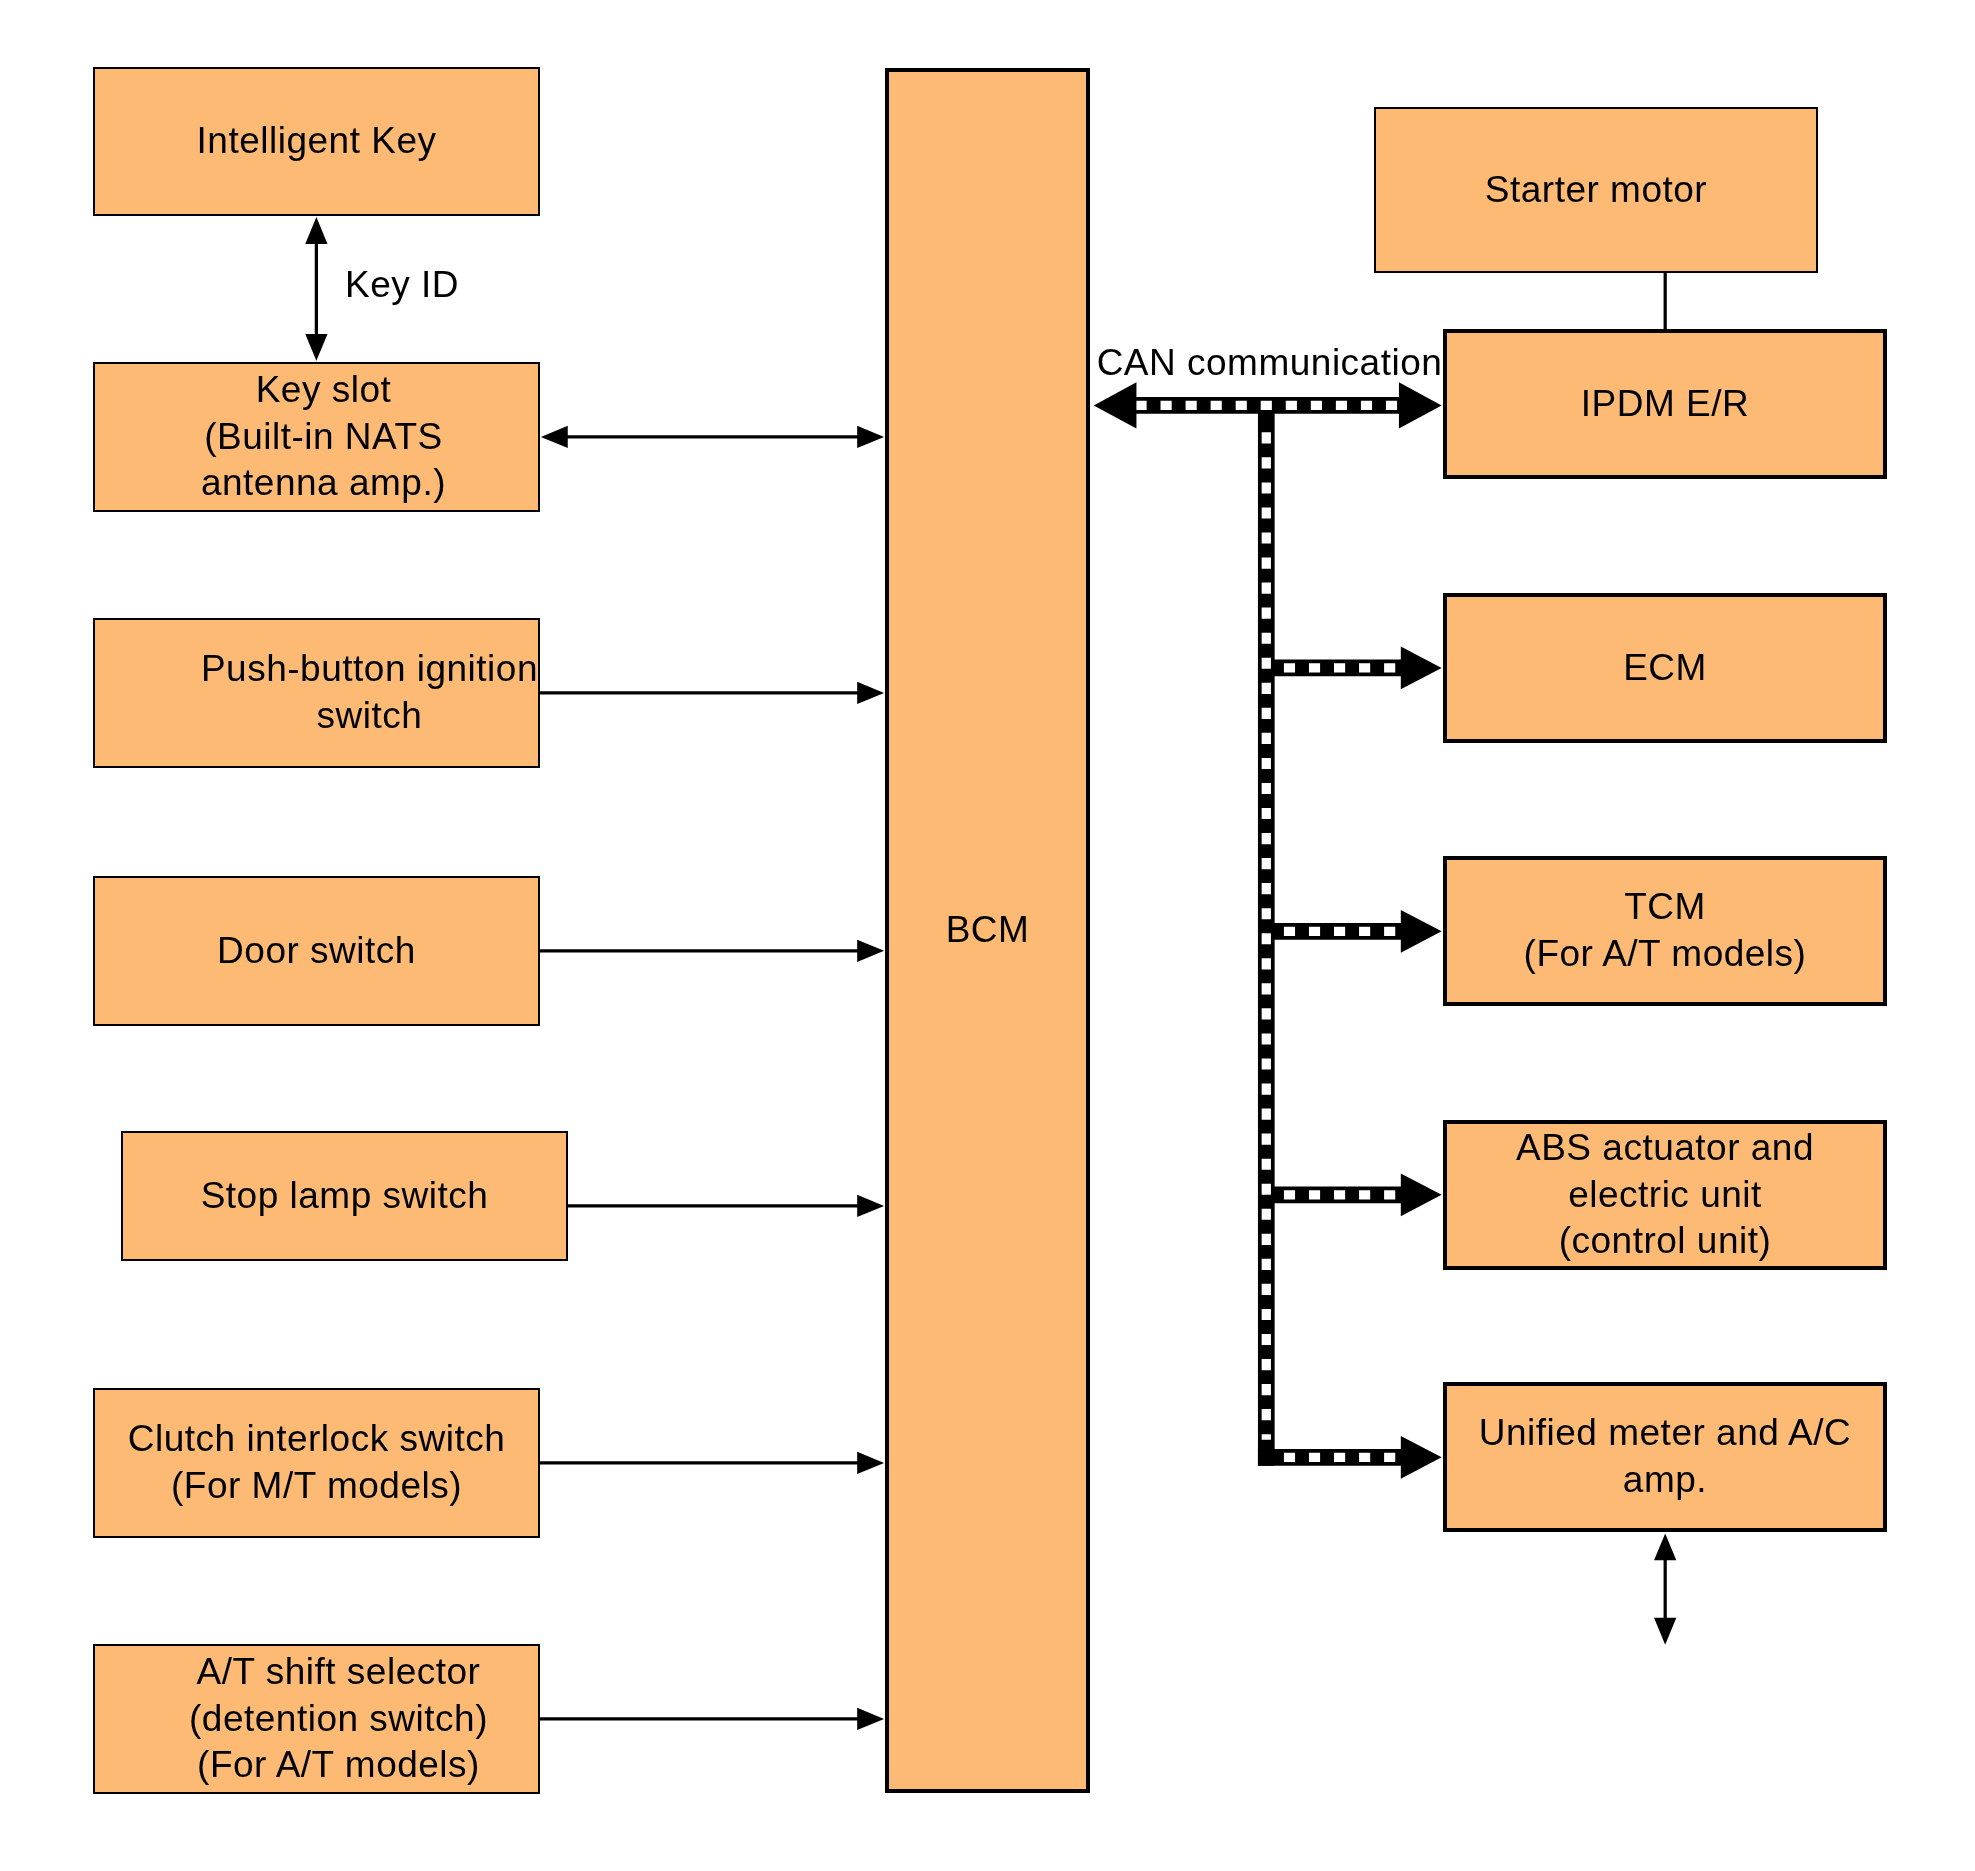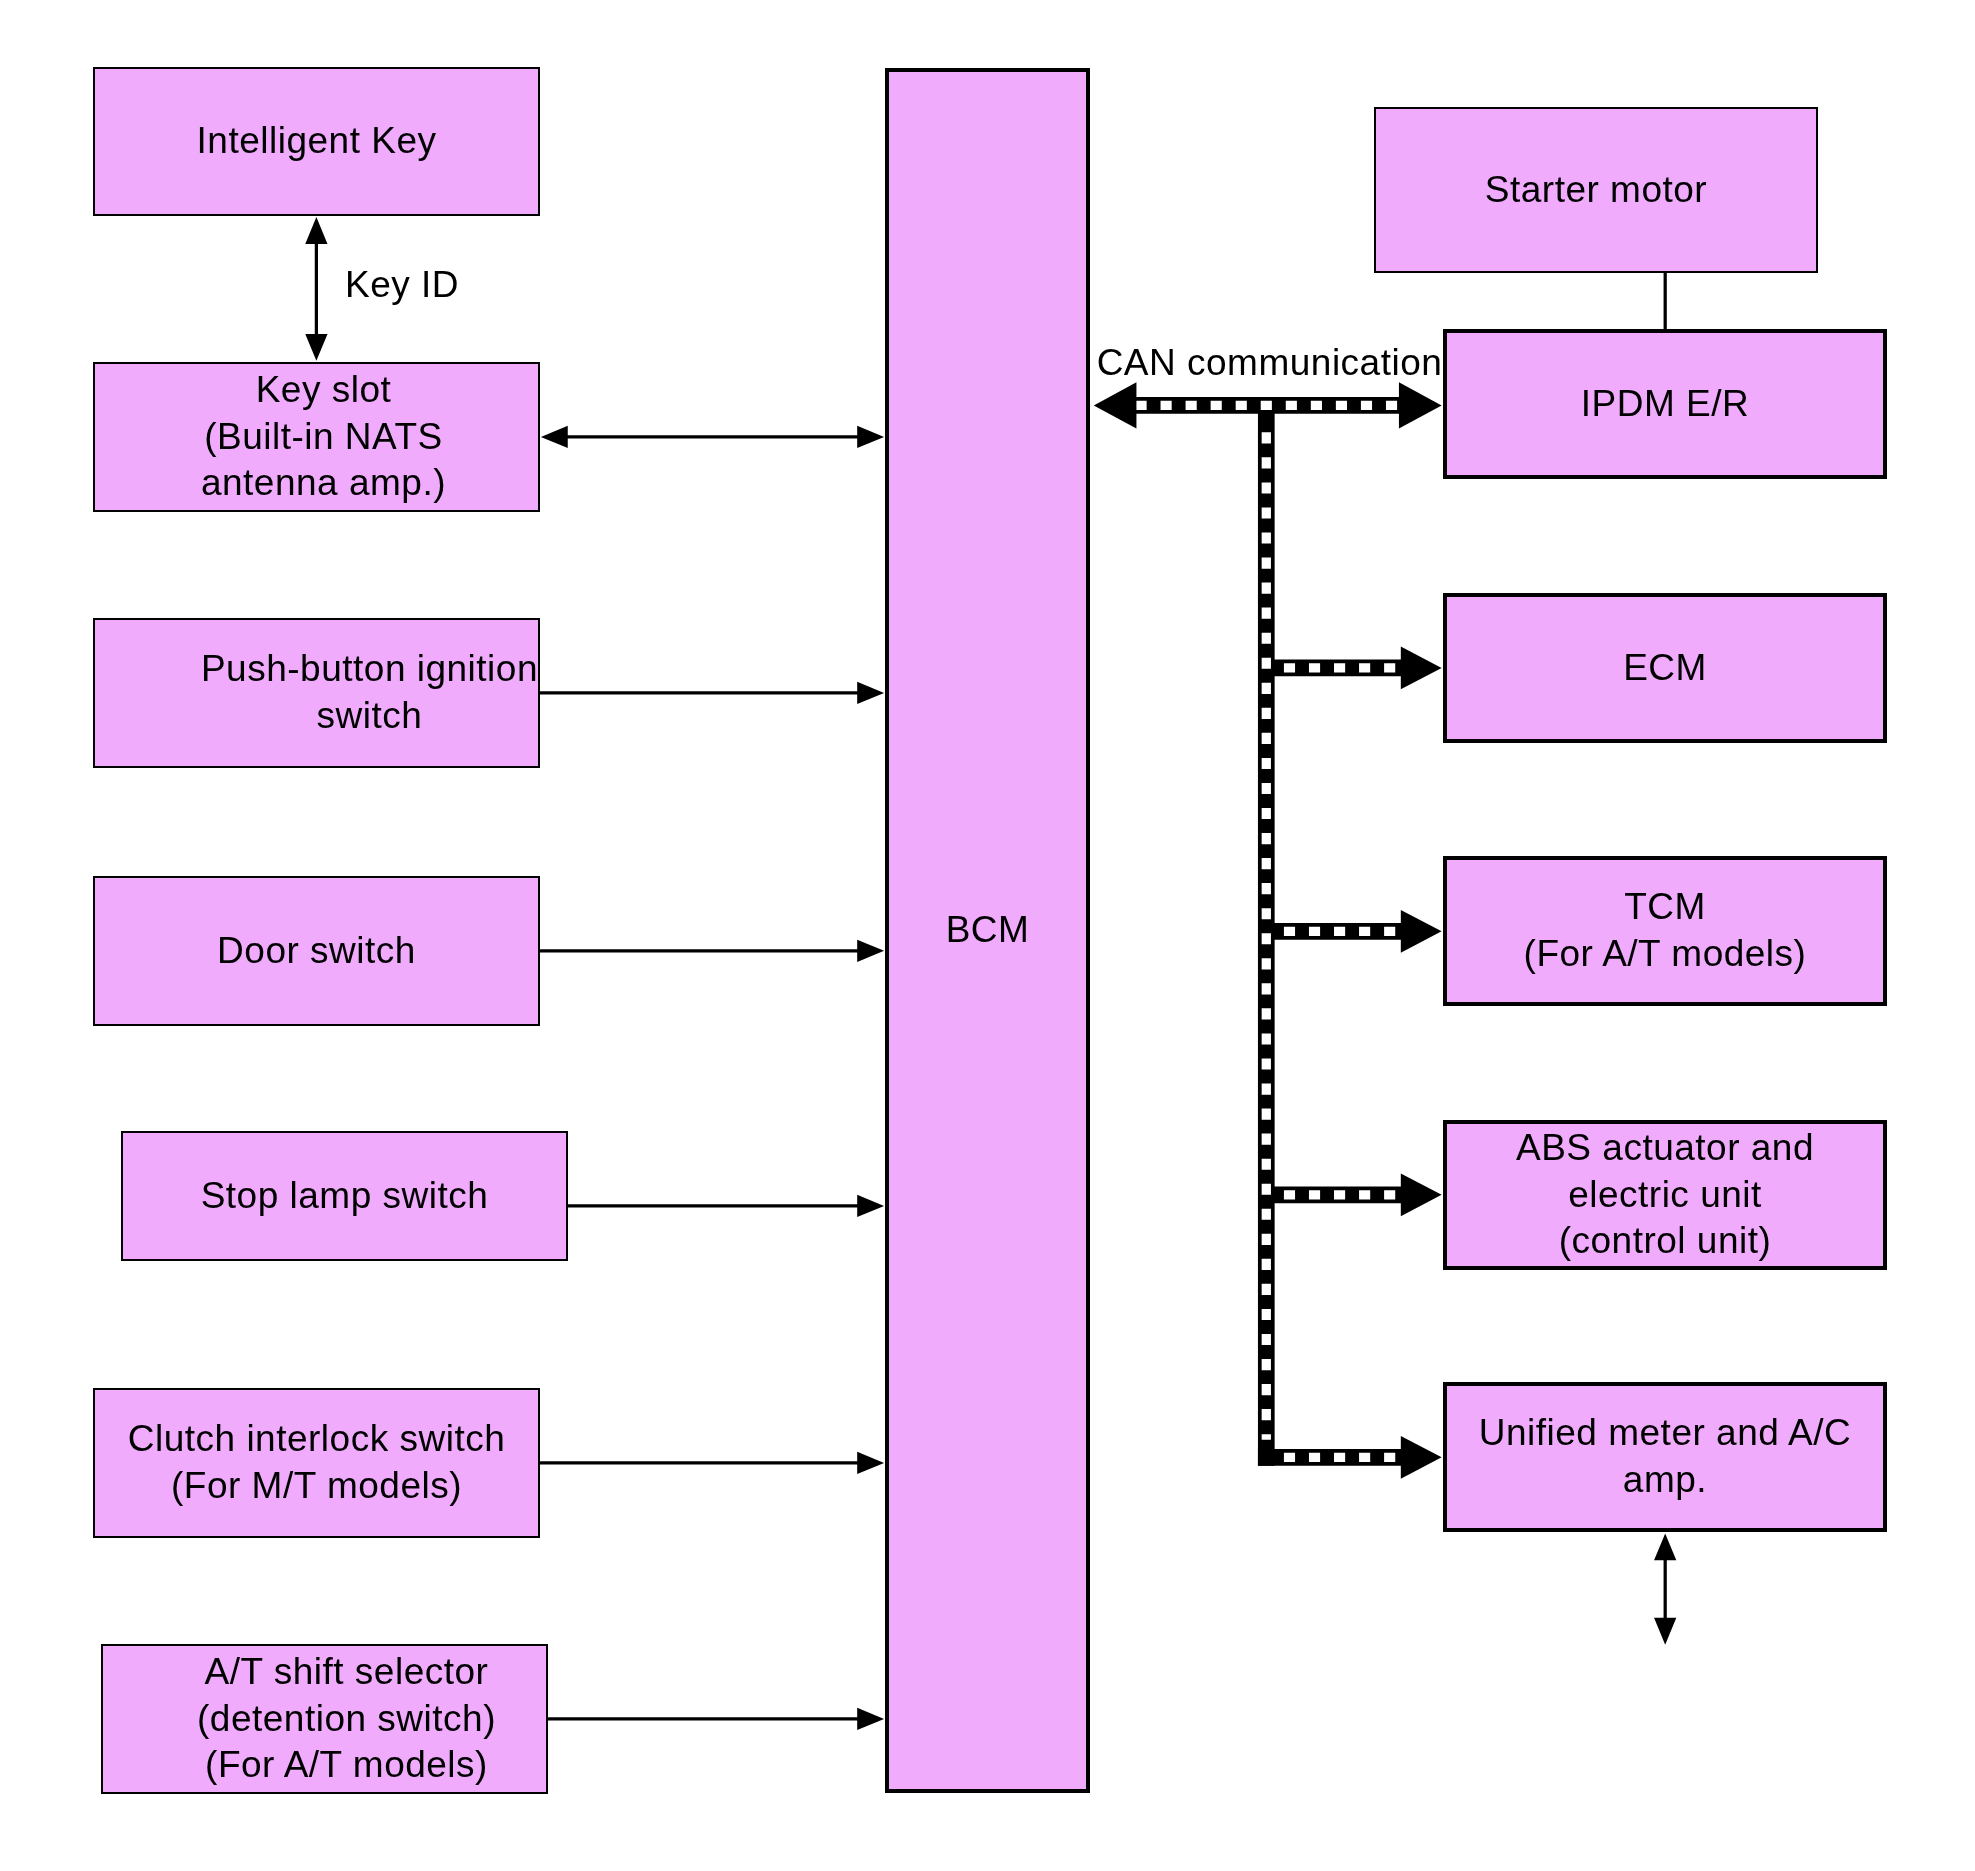--- a/index.html
+++ b/index.html
@@ -18,21 +18,21 @@
   .connectors {
     position: absolute;
     left: 0;
     top: 0;
     width: 1976px;
     height: 1872px;
   }
   .box {
     position: absolute;
     box-sizing: border-box;
-    background: #f0abfc;
+    background: #fdba74;
     border: 2.8px solid #000000;
     display: flex;
     align-items: center;
     justify-content: center;
   }
   .box .label {
     font-size: 37px;
     line-height: 1.26;
     text-align: center;
     white-space: pre-line;
@@ -191,21 +191,21 @@
 
   <div class="box" style="left:93px; top:1131px; width:447px; height:130px;margin-left:28px;">
     <div class="label">Stop lamp switch</div>
   </div>
 
   <div class="box" style="left:93px; top:1388px; width:447px; height:150px;">
     <div class="label">Clutch interlock switch
 (For M/T models)</div>
   </div>
 
-  <div class="box" style="left:101px; top:1644px; width:447px; height:150px;padding-left:44px;">
+  <div class="box" style="left:93px; top:1644px; width:447px; height:150px;padding-left:44px;">
     <div class="label">A/T shift selector
 (detention switch)
 (For A/T models)</div>
   </div>
 
   <div class="box double" style="left:885px; top:68px; width:205px; height:1725px;">
     <div class="inner">
       <div class="label">BCM</div>
     </div>
   </div>

